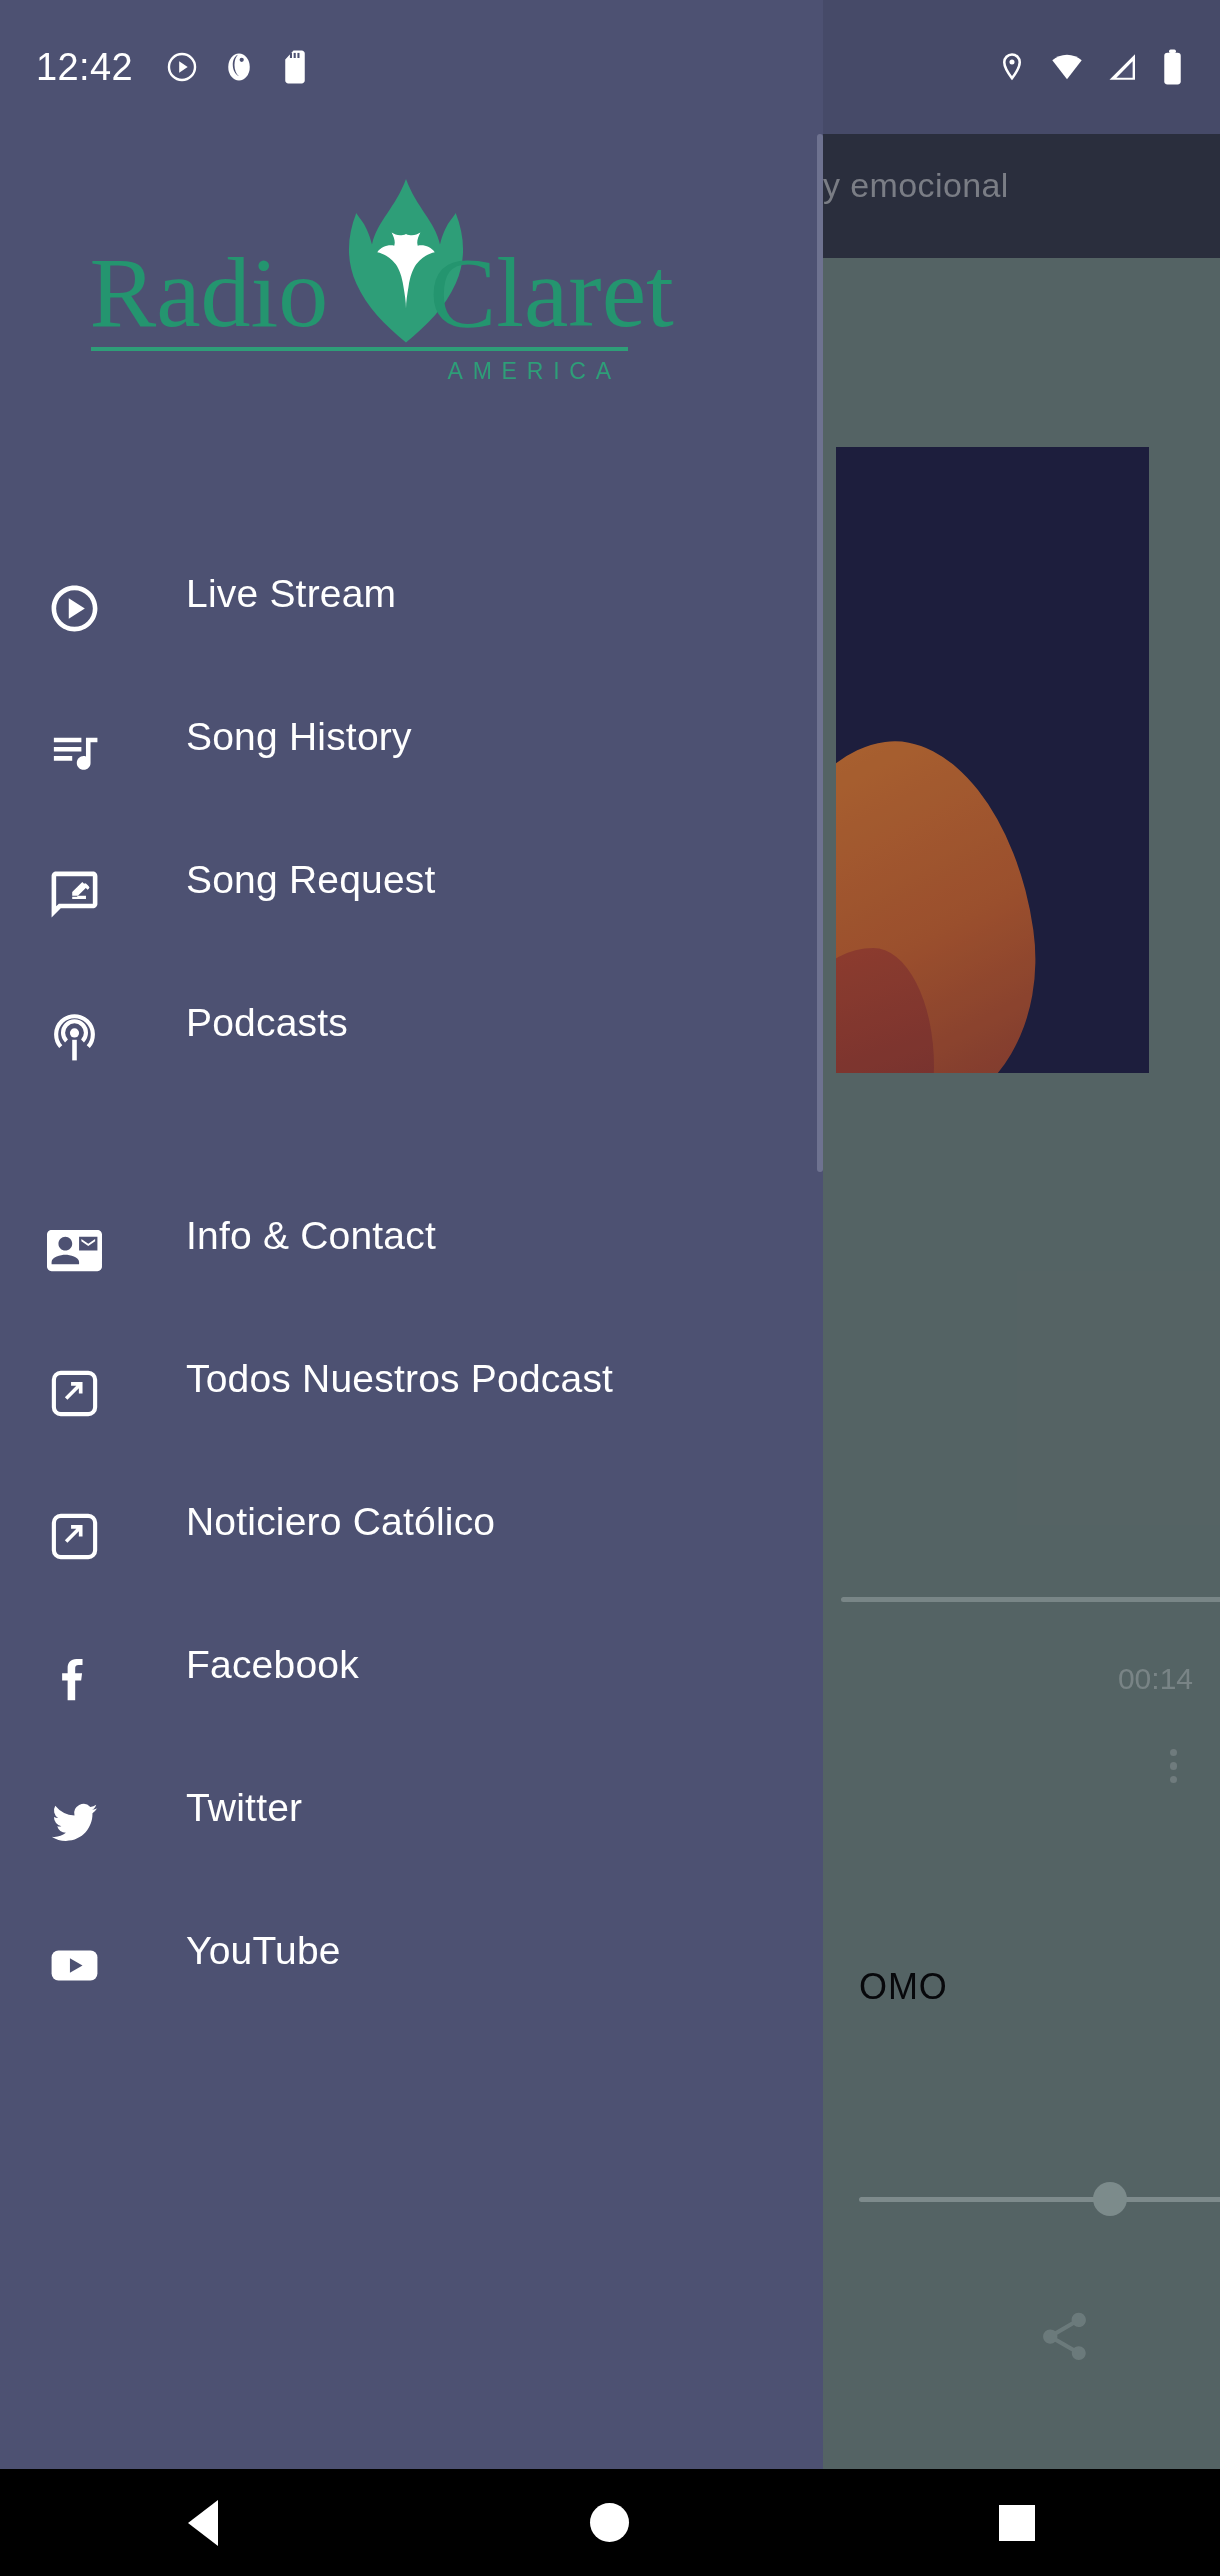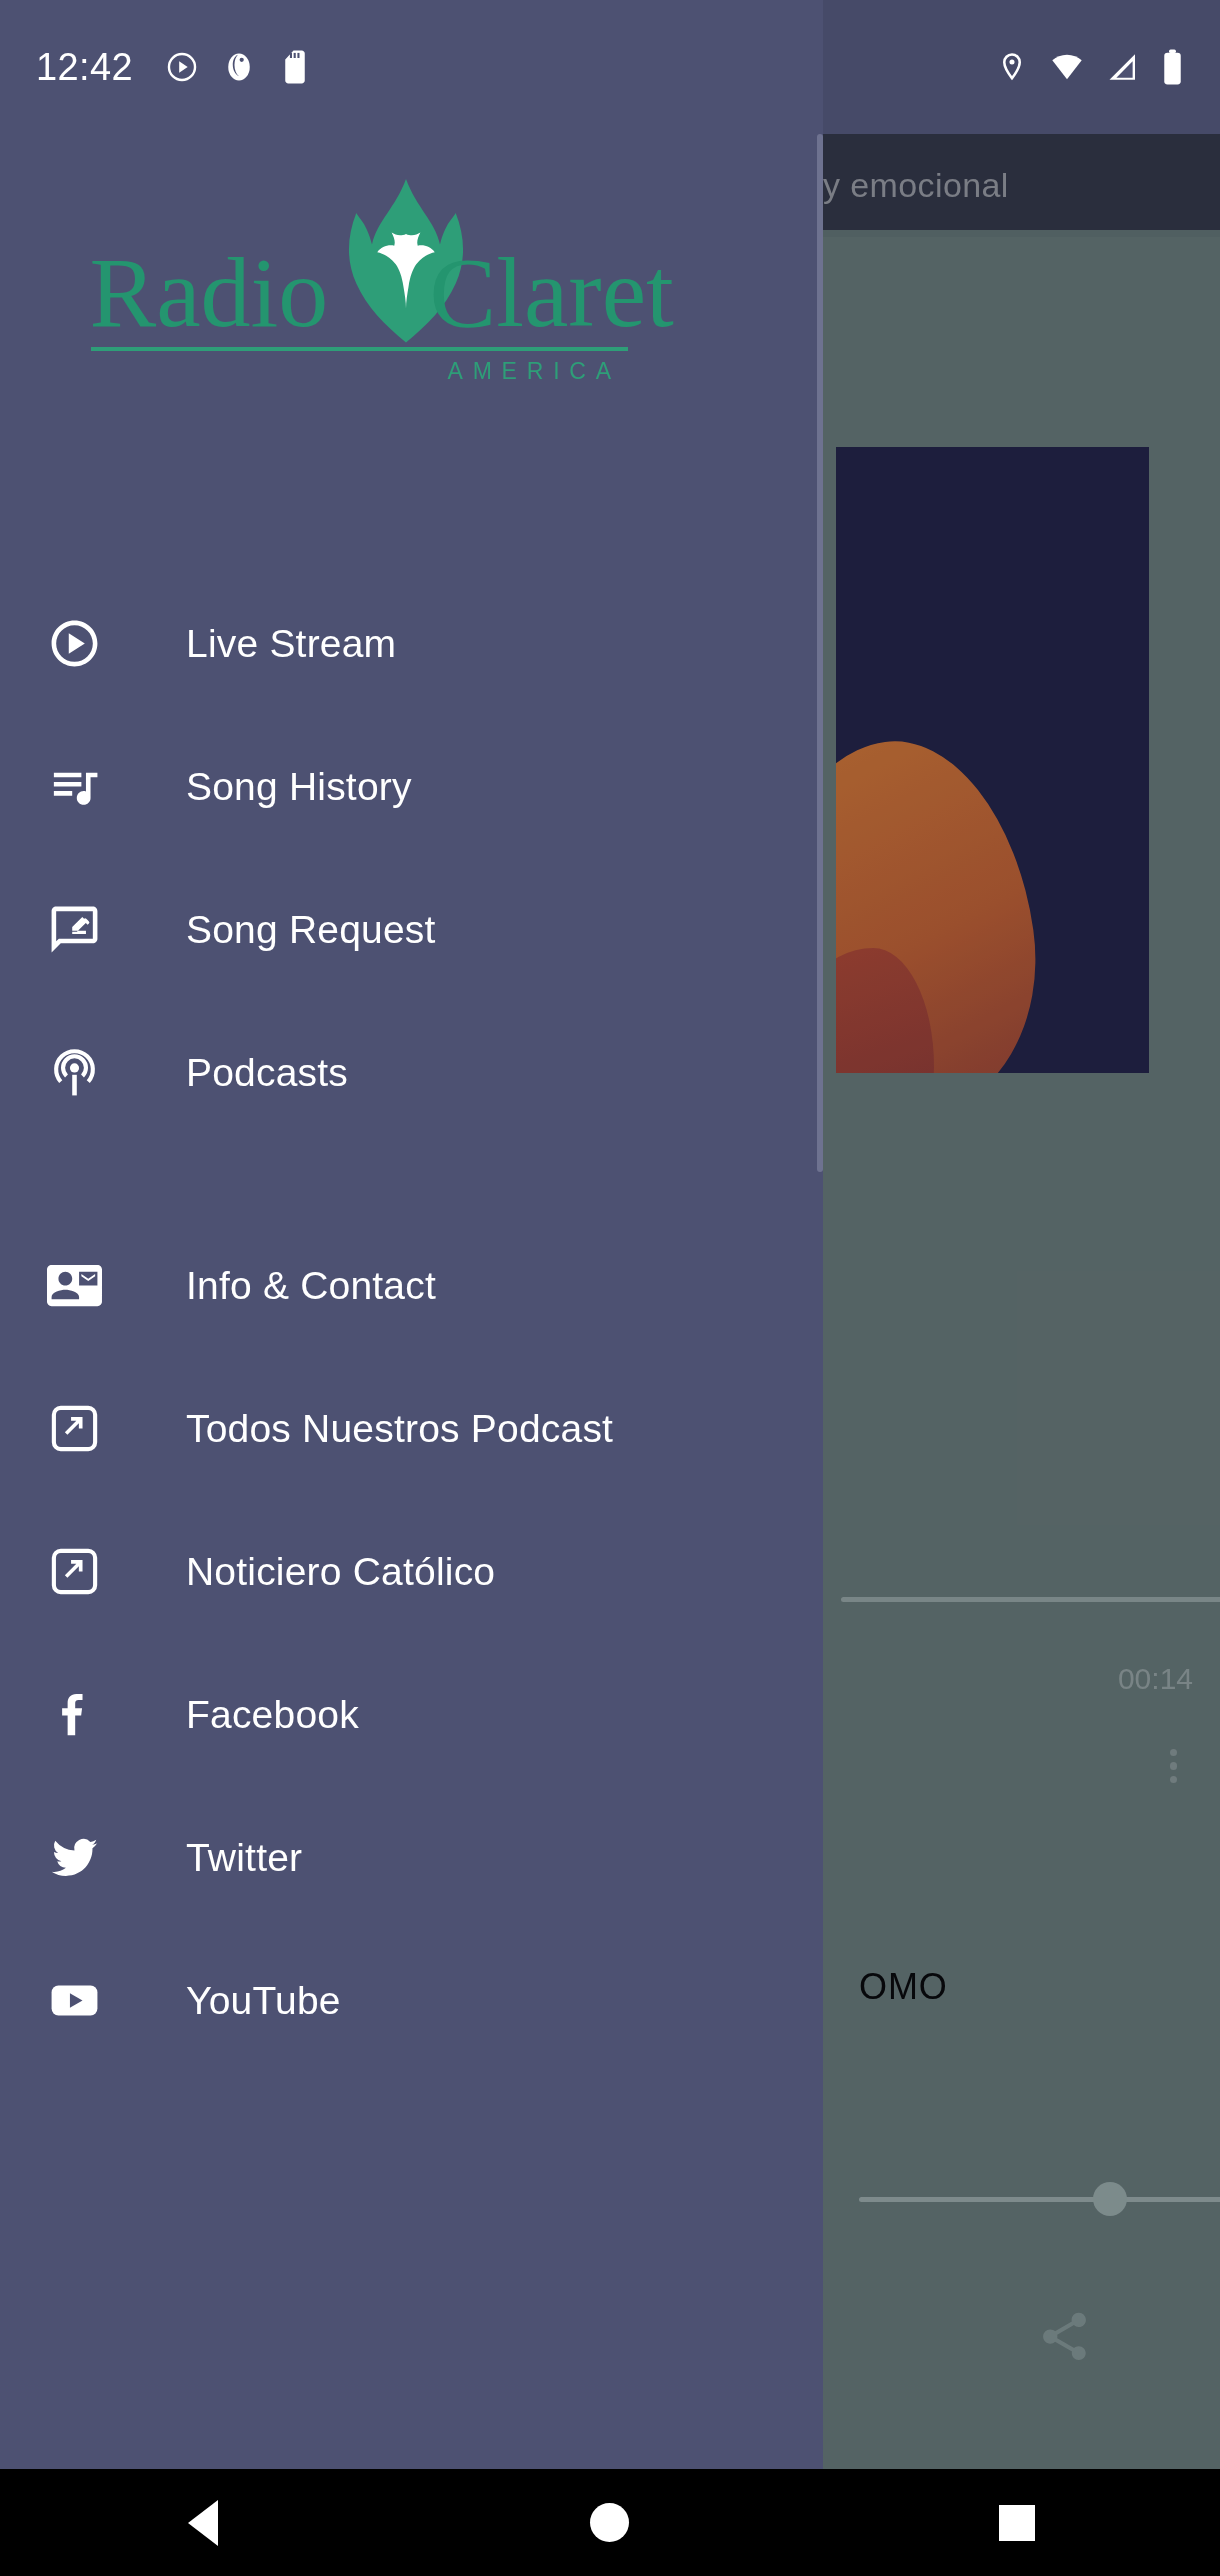--- a/index.html
+++ b/index.html
@@ -9,21 +9,21 @@
     background:#000;
     position:relative;
   }
   #screen { position:absolute; inset:0; width:1220px; height:2576px; overflow:hidden; }
 
   
   .bg-layer { position:absolute; left:0; top:0; width:1220px; height:2469px; background:#5a6b6a; }
   .bg-statusbar-fill { position:absolute; left:0; top:0; width:1220px; height:134px; background:#4d5172; }
 
   .bg-appbar {
-    position:absolute; left:823px; top:134px; width:397px; height:96px;
+    position:absolute; left:823px; top:134px; width:397px; height:124px;
     background:#2b2f3e;
   }
   .bg-appbar-title {
     position:absolute; left:0; top:0; width:397px; height:103px;
     display:flex; align-items:center;
     font-size:34px; color:#8d8f95; letter-spacing:0.4px; white-space:nowrap;
   }
 
   .bg-content { position:absolute; left:823px; top:237px; width:397px; height:2232px; background:#5f6f6d; }
   .bg-art {
@@ -96,21 +96,21 @@
   }
   .logo-america {
     position:absolute; left:376px; top:170px;
     font-size:23px; letter-spacing:9.8px; color:#2e9e78;
   }
   .logo-flame { position:absolute; left:267px; top:-9px; width:134px; height:170px; }
 
   
   .menu { position:absolute; left:0; top:572px; width:823px; }
   .menu-item {
-    height:143px; display:flex; align-items:center; padding-left:38px;
+    height:143px; display:flex; padding-left:38px;
   }
   .menu-icon {
     width:73px; min-width:73px; height:73px;
     display:flex; align-items:center; justify-content:center; color:#fff;
   }
   .menu-label {
     margin-left:75px; font-size:39px; color:#fff; font-weight:400;
     white-space:nowrap; letter-spacing:0.2px;
   }
   .menu-gap { height:70px; }

